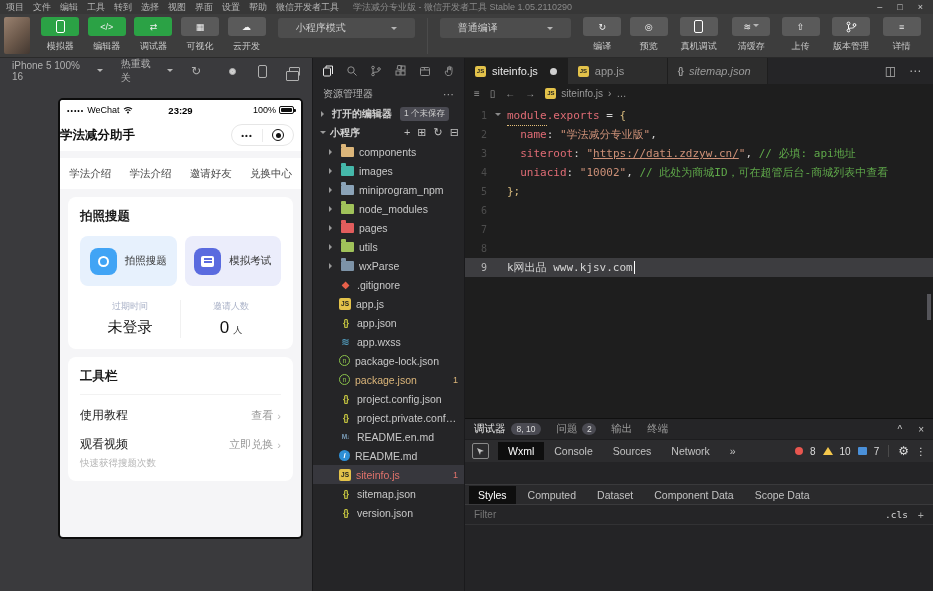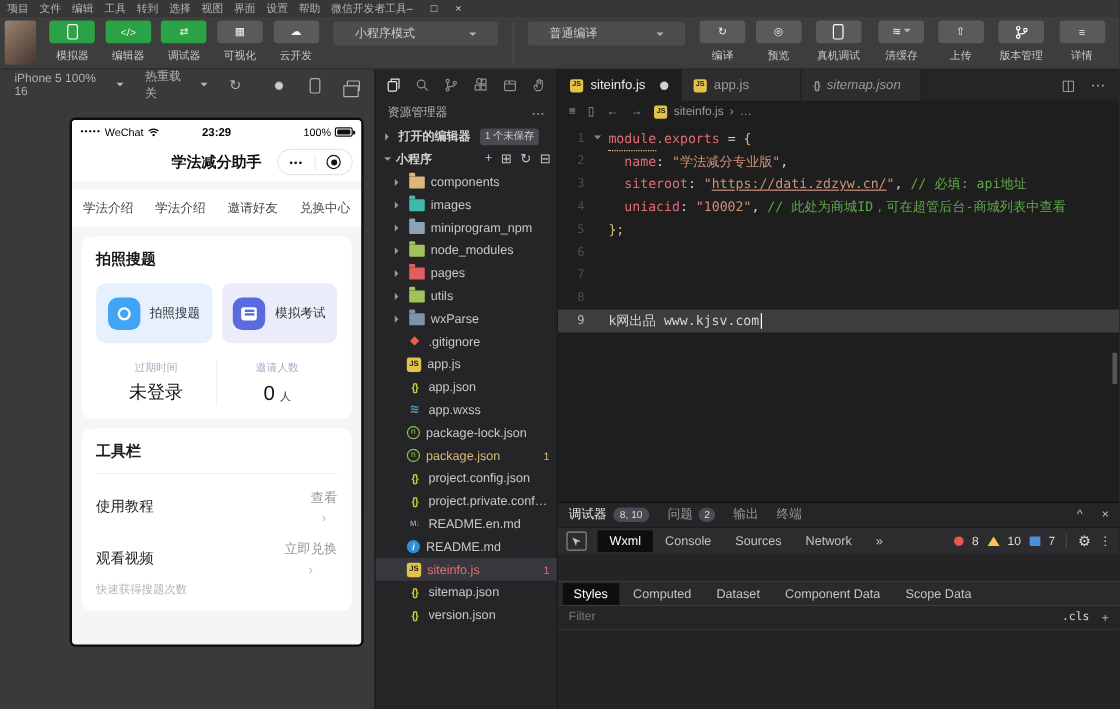--- a/index.html
+++ b/index.html
@@ -46,21 +46,21 @@
   
   .phone { position:absolute; left:58px; top:40px; width:245px; height:441px; background:#f5f5f7; border:2px solid #0d0d0d; border-radius:5px; display:flex; flex-direction:column; overflow:hidden; }
   .pstatus { height:20px; background:#fff; display:flex; align-items:center; padding:0 7px; font-size:9px; color:#000; position:relative; }
   .sig { letter-spacing:1px; font-size:7px; }
   .carrier { margin:0 3px 0 3px; font-size:9px; }
   .ptime { position:absolute; left:0; right:0; text-align:center; font-weight:bold; font-size:9.5px; }
   .pbat { margin-left:auto; display:flex; align-items:center; gap:3px; z-index:1; font-size:9px; }
   .bat { width:15px; height:8px; border:1px solid #111; border-radius:2px; position:relative; }
   .bat i { position:absolute; inset:1px; background:#111; border-radius:1px; }
   .bat::after { content:""; position:absolute; right:-3px; top:1.5px; width:2px; height:3.5px; background:#111; border-radius:0 1px 1px 0; }
-  .pnav { height:31px; background:#fff; position:relative; display:flex; align-items:center; justify-content:center; font-size:12.5px; font-weight:bold; color:#111; }
+  .pnav { height:31px; background:#fff; position:relative; display:flex; align-items:center; justify-content:flex-start; font-size:12.5px; font-weight:bold; color:#111; }
   .capsule { position:absolute; right:7px; top:4px; width:63px; height:22px; border:1px solid #e6e6e6; border-radius:12px; background:#fff; display:flex; align-items:center; }
   .capsule .dots { flex:1; text-align:center; letter-spacing:1px; font-size:8px; color:#1a1a1a; }
   .capsule .csep { width:1px; height:13px; background:#ebebeb; }
   .capsule .target { flex:1; display:flex; justify-content:center; }
   .ring2 { width:12px; height:12px; border:1.5px solid #111; border-radius:50%; position:relative; }
   .ring2::after { content:""; position:absolute; inset:2.5px; background:#111; border-radius:50%; }
   .ptabs { margin-top:7px; background:#fff; height:31px; display:flex; align-items:center; font-size:10.5px; color:#4a4a4a; }
   .ptabs span { flex:1; text-align:center; }
   .pcard { background:#fff; border-radius:8px; margin:8px 8px 0; padding:11px 12px; }
   .ctitle { font-size:12.5px; font-weight:bold; color:#1a1a1a; }
@@ -73,21 +73,21 @@
   .lens { width:11px; height:11px; border:2px solid #fff; border-radius:50%; }
   .docicon { width:13px; height:11px; background:#fff; border-radius:2px; position:relative; }
   .docicon::after { content:""; position:absolute; left:2.5px; top:2.5px; width:8px; height:1.5px; background:#5a6bdf; box-shadow:0 3px 0 #5a6bdf; }
   .pstats { display:flex; margin-top:14px; }
   .pstat { flex:1; text-align:center; }
   .pstat + .pstat { border-left:1px solid #f1f1f1; }
   .slabel { font-size:9px; color:#a9b1c7; }
   .sval { margin-top:5px; font-size:15px; color:#111; }
   .sval .unit { font-size:9px; color:#333; }
   .trowp { display:flex; align-items:center; margin-top:12px; font-size:12px; color:#222; }
-  .trowp .act { margin-left:auto; color:#999; font-size:11px; display:flex; align-items:center; gap:4px;flex-direction:column; }
+  .trowp .act { margin-left:auto; color:#999; font-size:11px; display:flex; align-items:center; gap:4px; }
   .trowp .chv { color:#bbb; font-size:11px; }
   .tdesc { font-size:9.5px; color:#b5b5b5; margin-top:4px; }
   .ptabbar { margin-top:auto; height:44px; background:#fcfcfc; border-top:1px solid #ececec; display:flex; }
   .ptab { flex:1; display:flex; flex-direction:column; align-items:center; justify-content:center; gap:3px; font-size:9px; cursor:default; }
   .ptab .lbl1 { color:#8089d8; } .ptab .lbl2 { color:#9a9a9a; }
   .layers { position:relative; width:18px; height:15px; }
   .layers i { position:absolute; left:3.5px; width:10px; height:10px; transform:rotate(45deg) scaleY(.62); border-radius:1px; }
   .layers i:nth-child(1){ top:5px; background:#b3baf4; }
   .layers i:nth-child(2){ top:2.5px; background:#8f99ee; }
   .layers i:nth-child(3){ top:0; background:#5f6ee2; }
@@ -192,20 +192,21 @@
       <span>编辑</span>
       <span>工具</span>
       <span>转到</span>
       <span>选择</span>
       <span>视图</span>
       <span>界面</span>
       <span>设置</span>
       <span>帮助</span>
       <span>微信开发者工具</span>
     </div>
+    <div class="wtitle">学法减分专业版 - 微信开发者工具 Stable 1.05.2110290</div>
     <div class="wctrls">
       <span>–</span>
       <span>□</span>
       <span>×</span>
     </div>
   </div>
 
   <div class="toolbar">
     <div class="avatar"></div>
 

